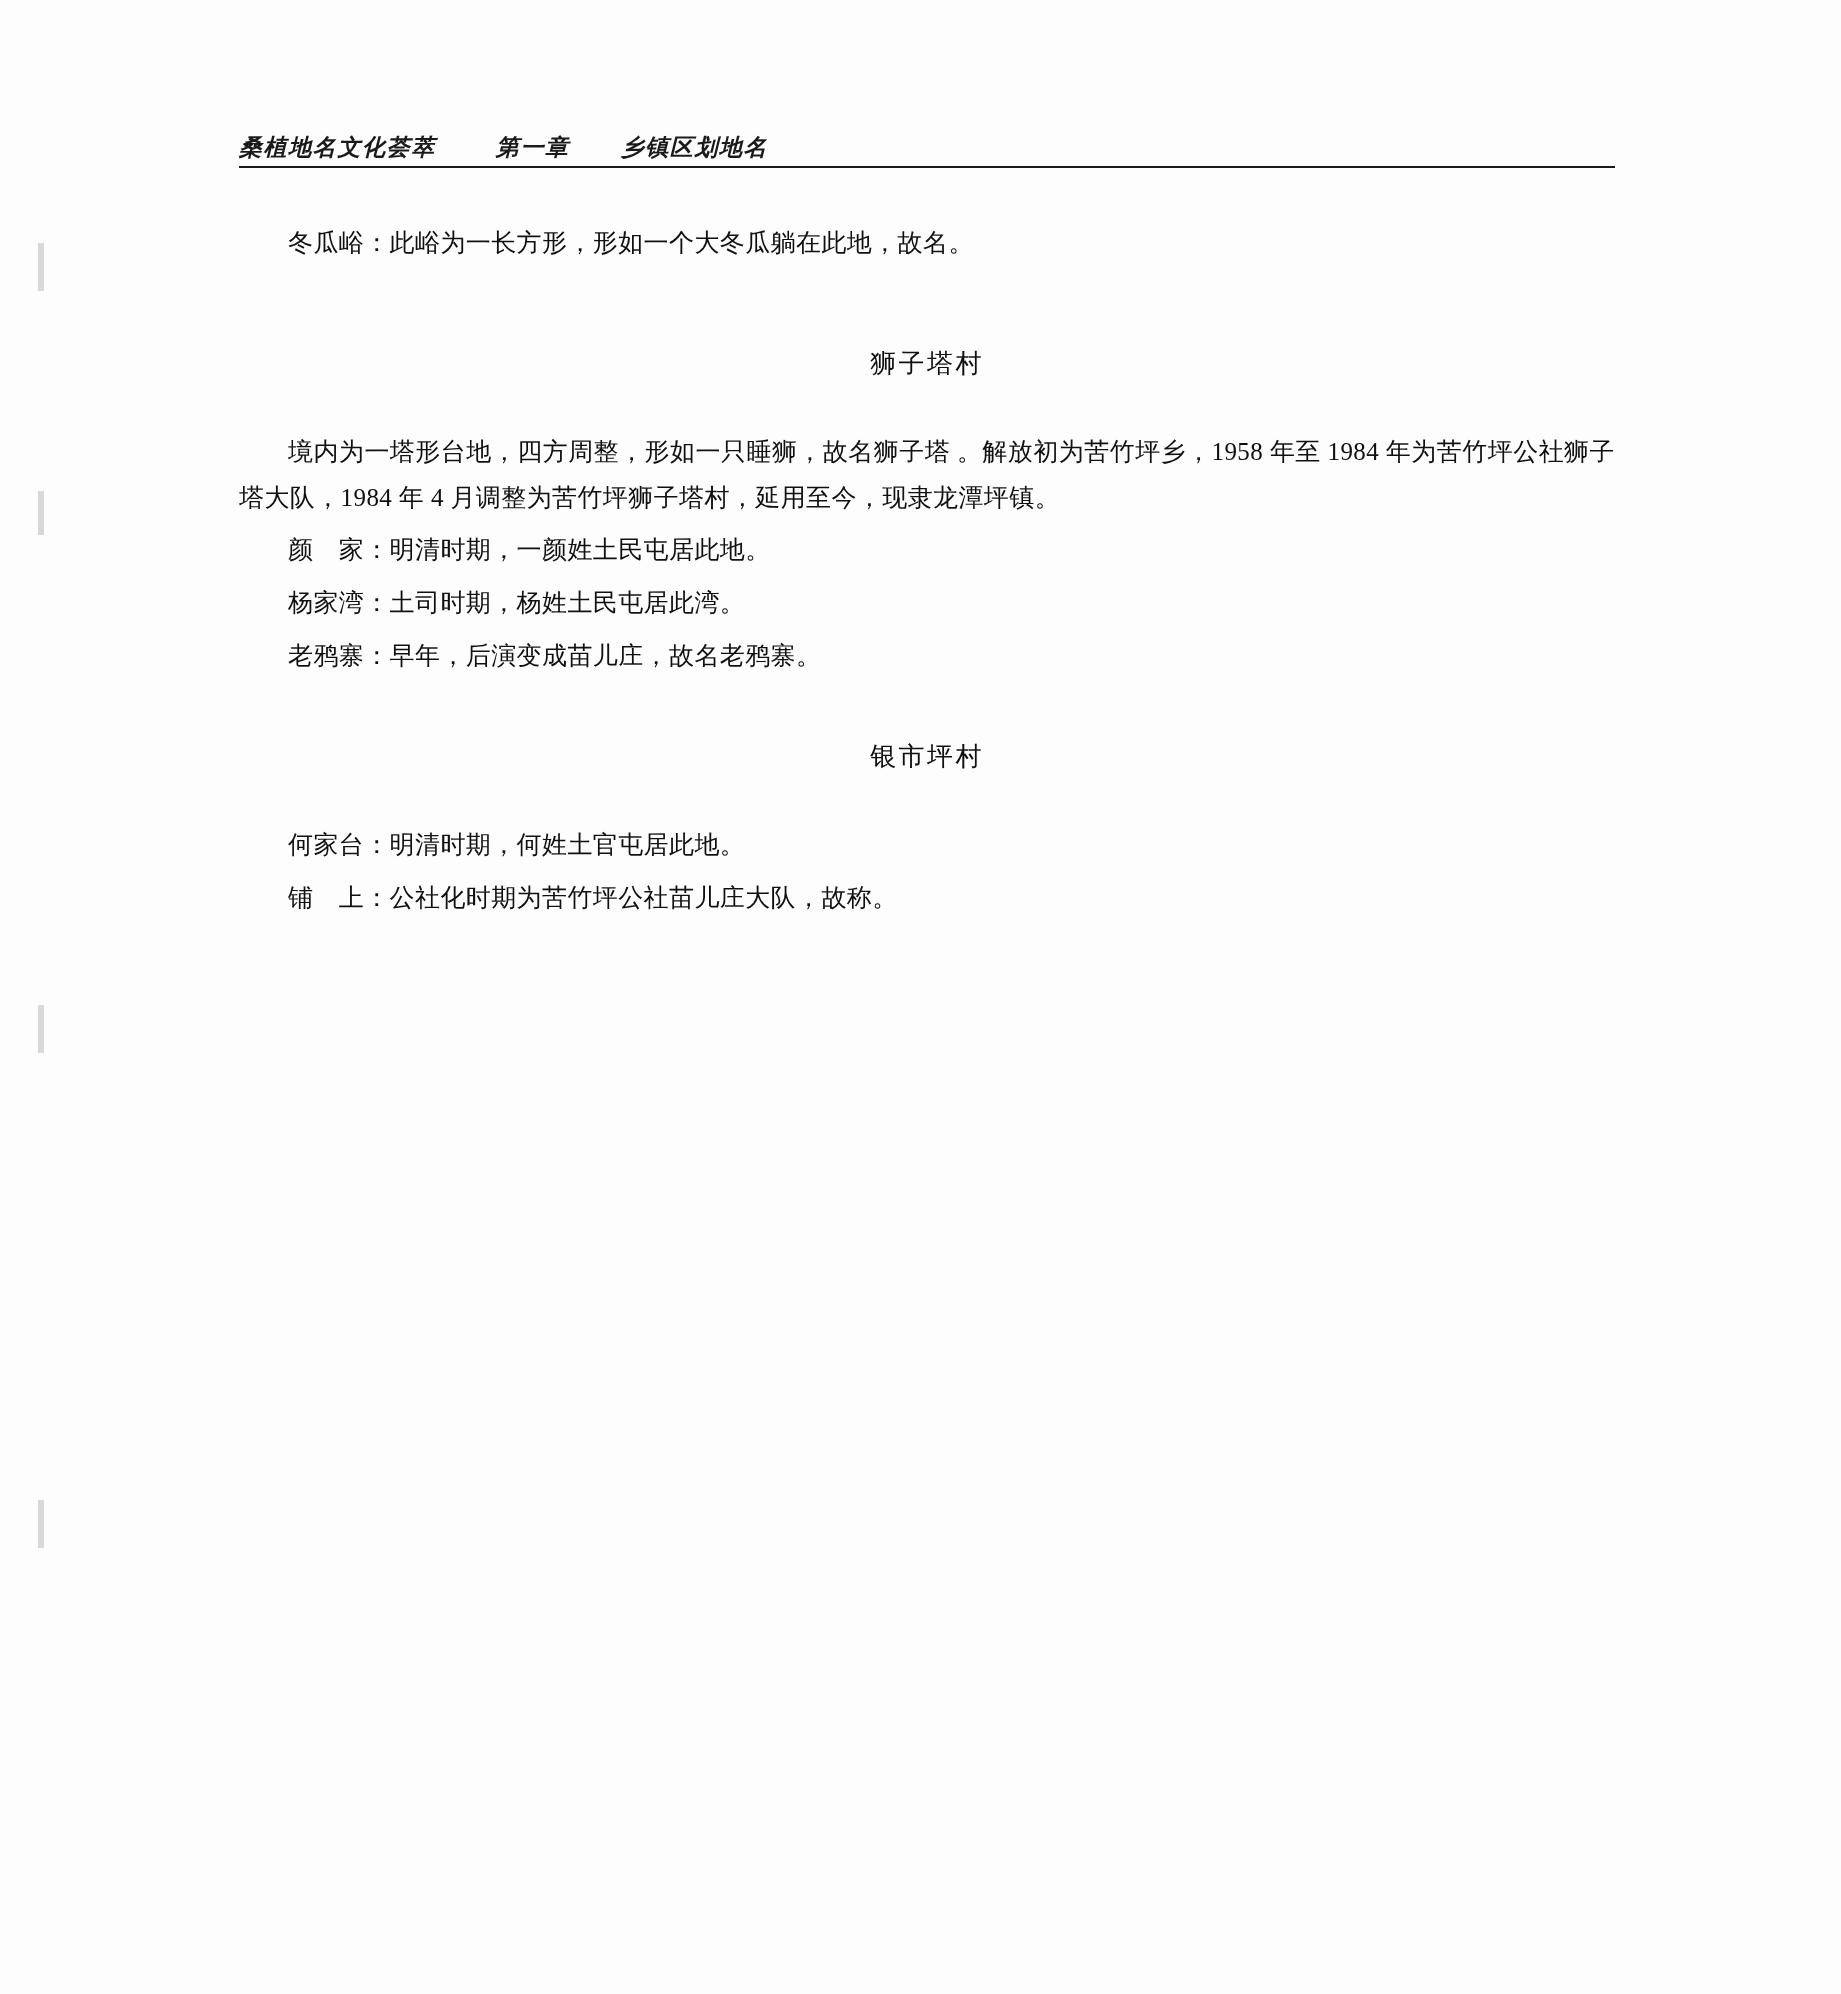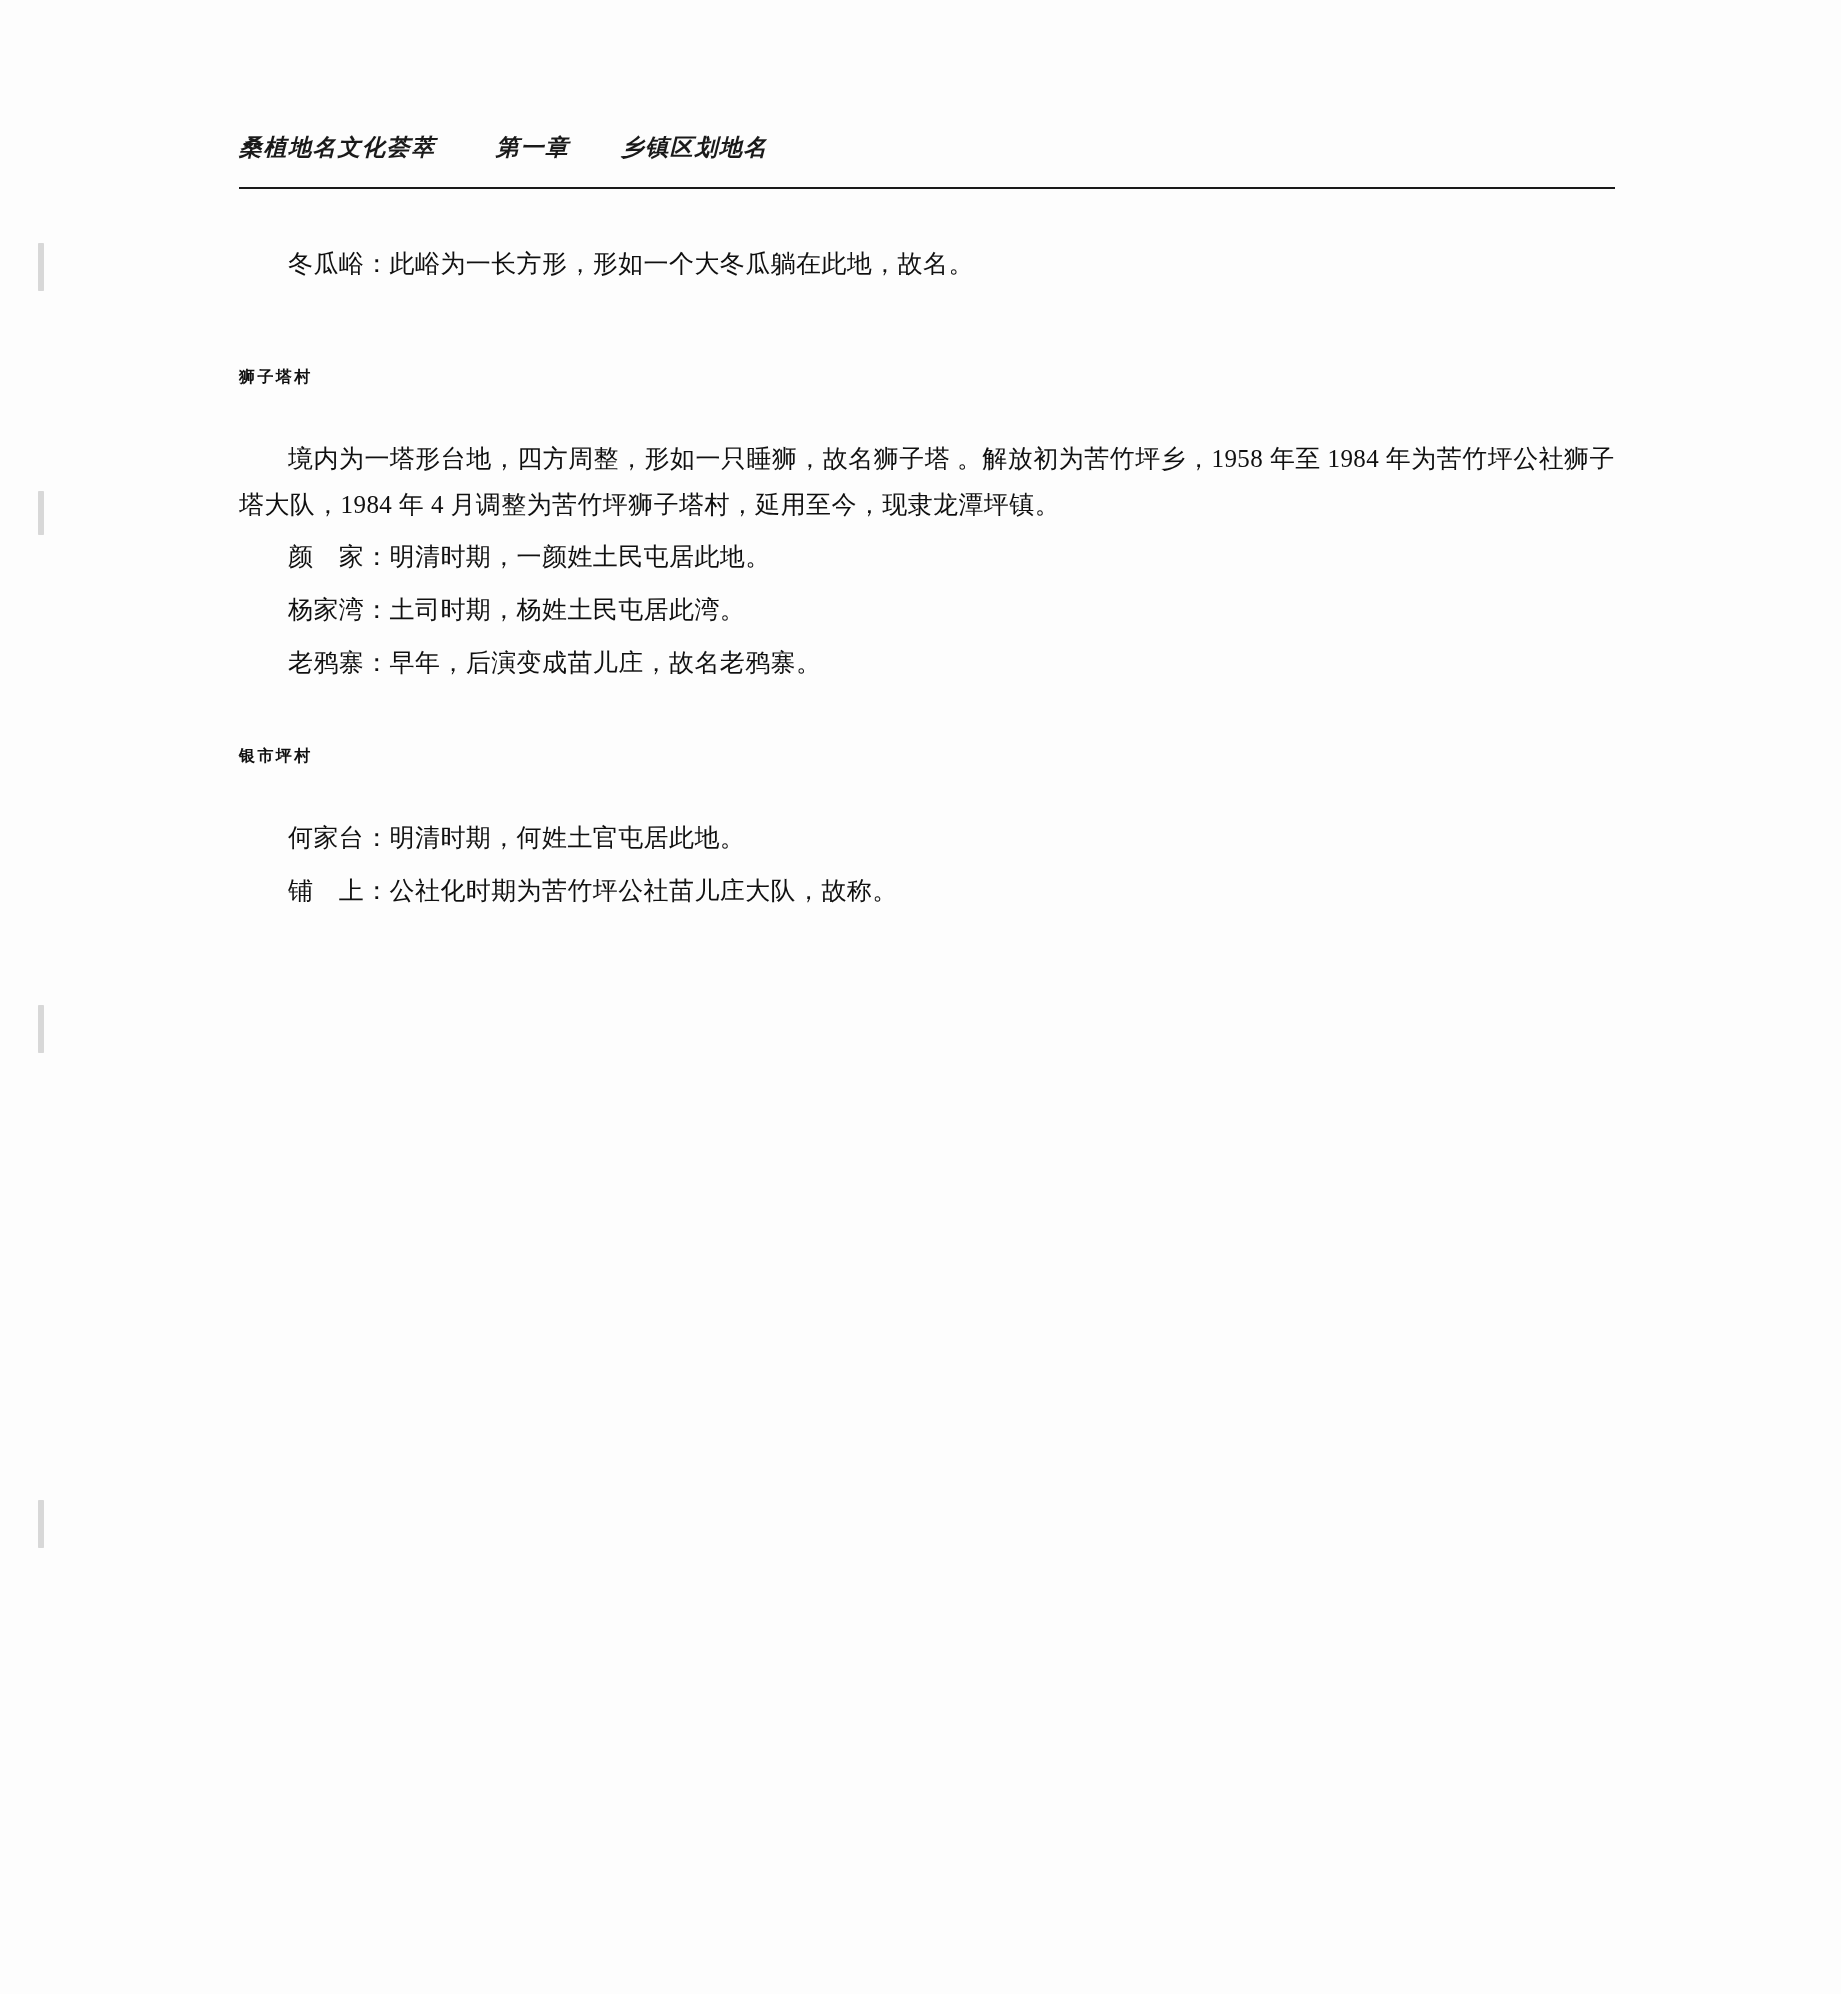--- a/index.html
+++ b/index.html
@@ -33,21 +33,21 @@
   }
   .running-head {
     display: flex;
     align-items: flex-end;
     font-family: "Liberation Serif", "DejaVu Serif", serif;
     font-size: 23px;
     letter-spacing: 1.6px;
     color: #1a1a1a;
     font-weight: 600;
     font-style: italic;
-    padding-bottom: 24px;
+    padding-bottom: 3px;
   }
   .running-head .rh-book {
     margin-right: 60px;
   }
   .running-head .rh-chapter {
     margin-right: 51px;
   }
   .rule {
     border-top: 2px solid #1a1a1a;
     width: 100%;
@@ -58,22 +58,23 @@
     font-size: 25px;
     line-height: 1.82;
     text-align: justify;
     text-justify: inter-ideograph;
     letter-spacing: 0.4px;
   }
   .indent {
     text-indent: 49px;
   }
   .section-title {
-    font-size: 16px;
-    font-weight: 700;
+    text-align: center;
+    font-size: 26px;
+    font-weight: 400;
     letter-spacing: 2.4px;
     margin: 48px 0 48px 0;
   }
   .section-title.tight-top {
     margin-top: 28px;
   }
   .gap-lg {
     height: 25.5px;
   }
 </style>

